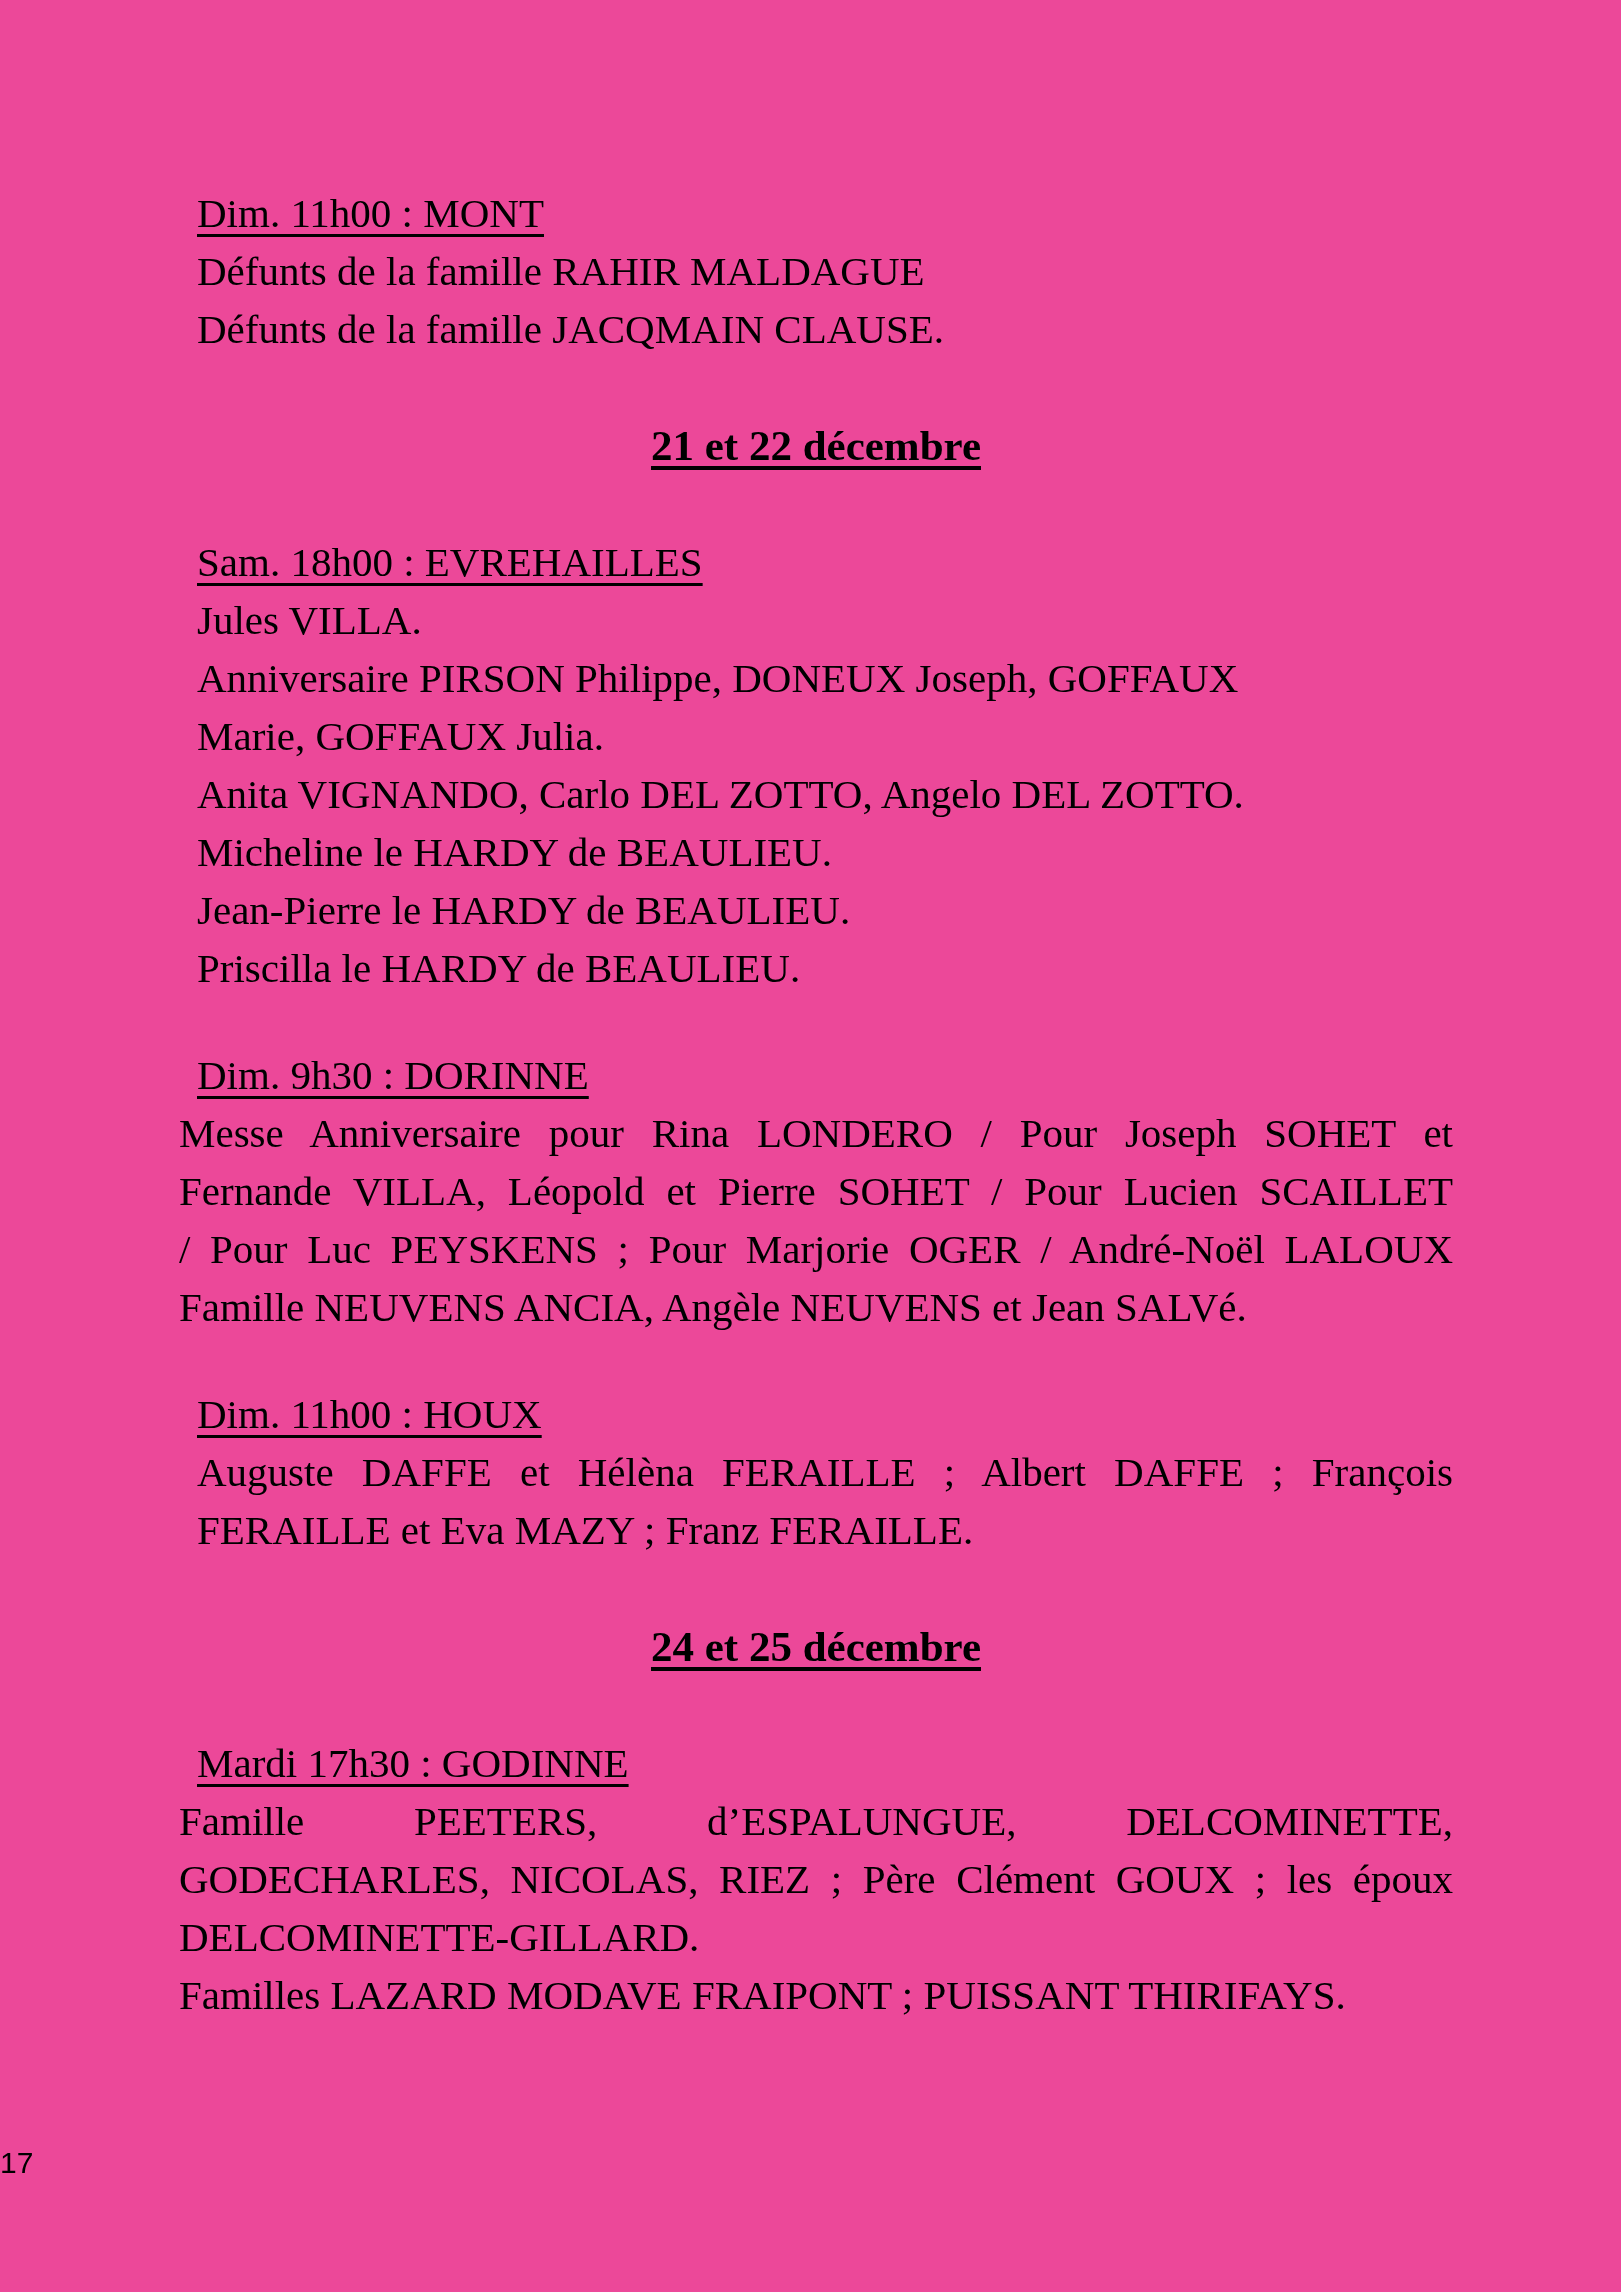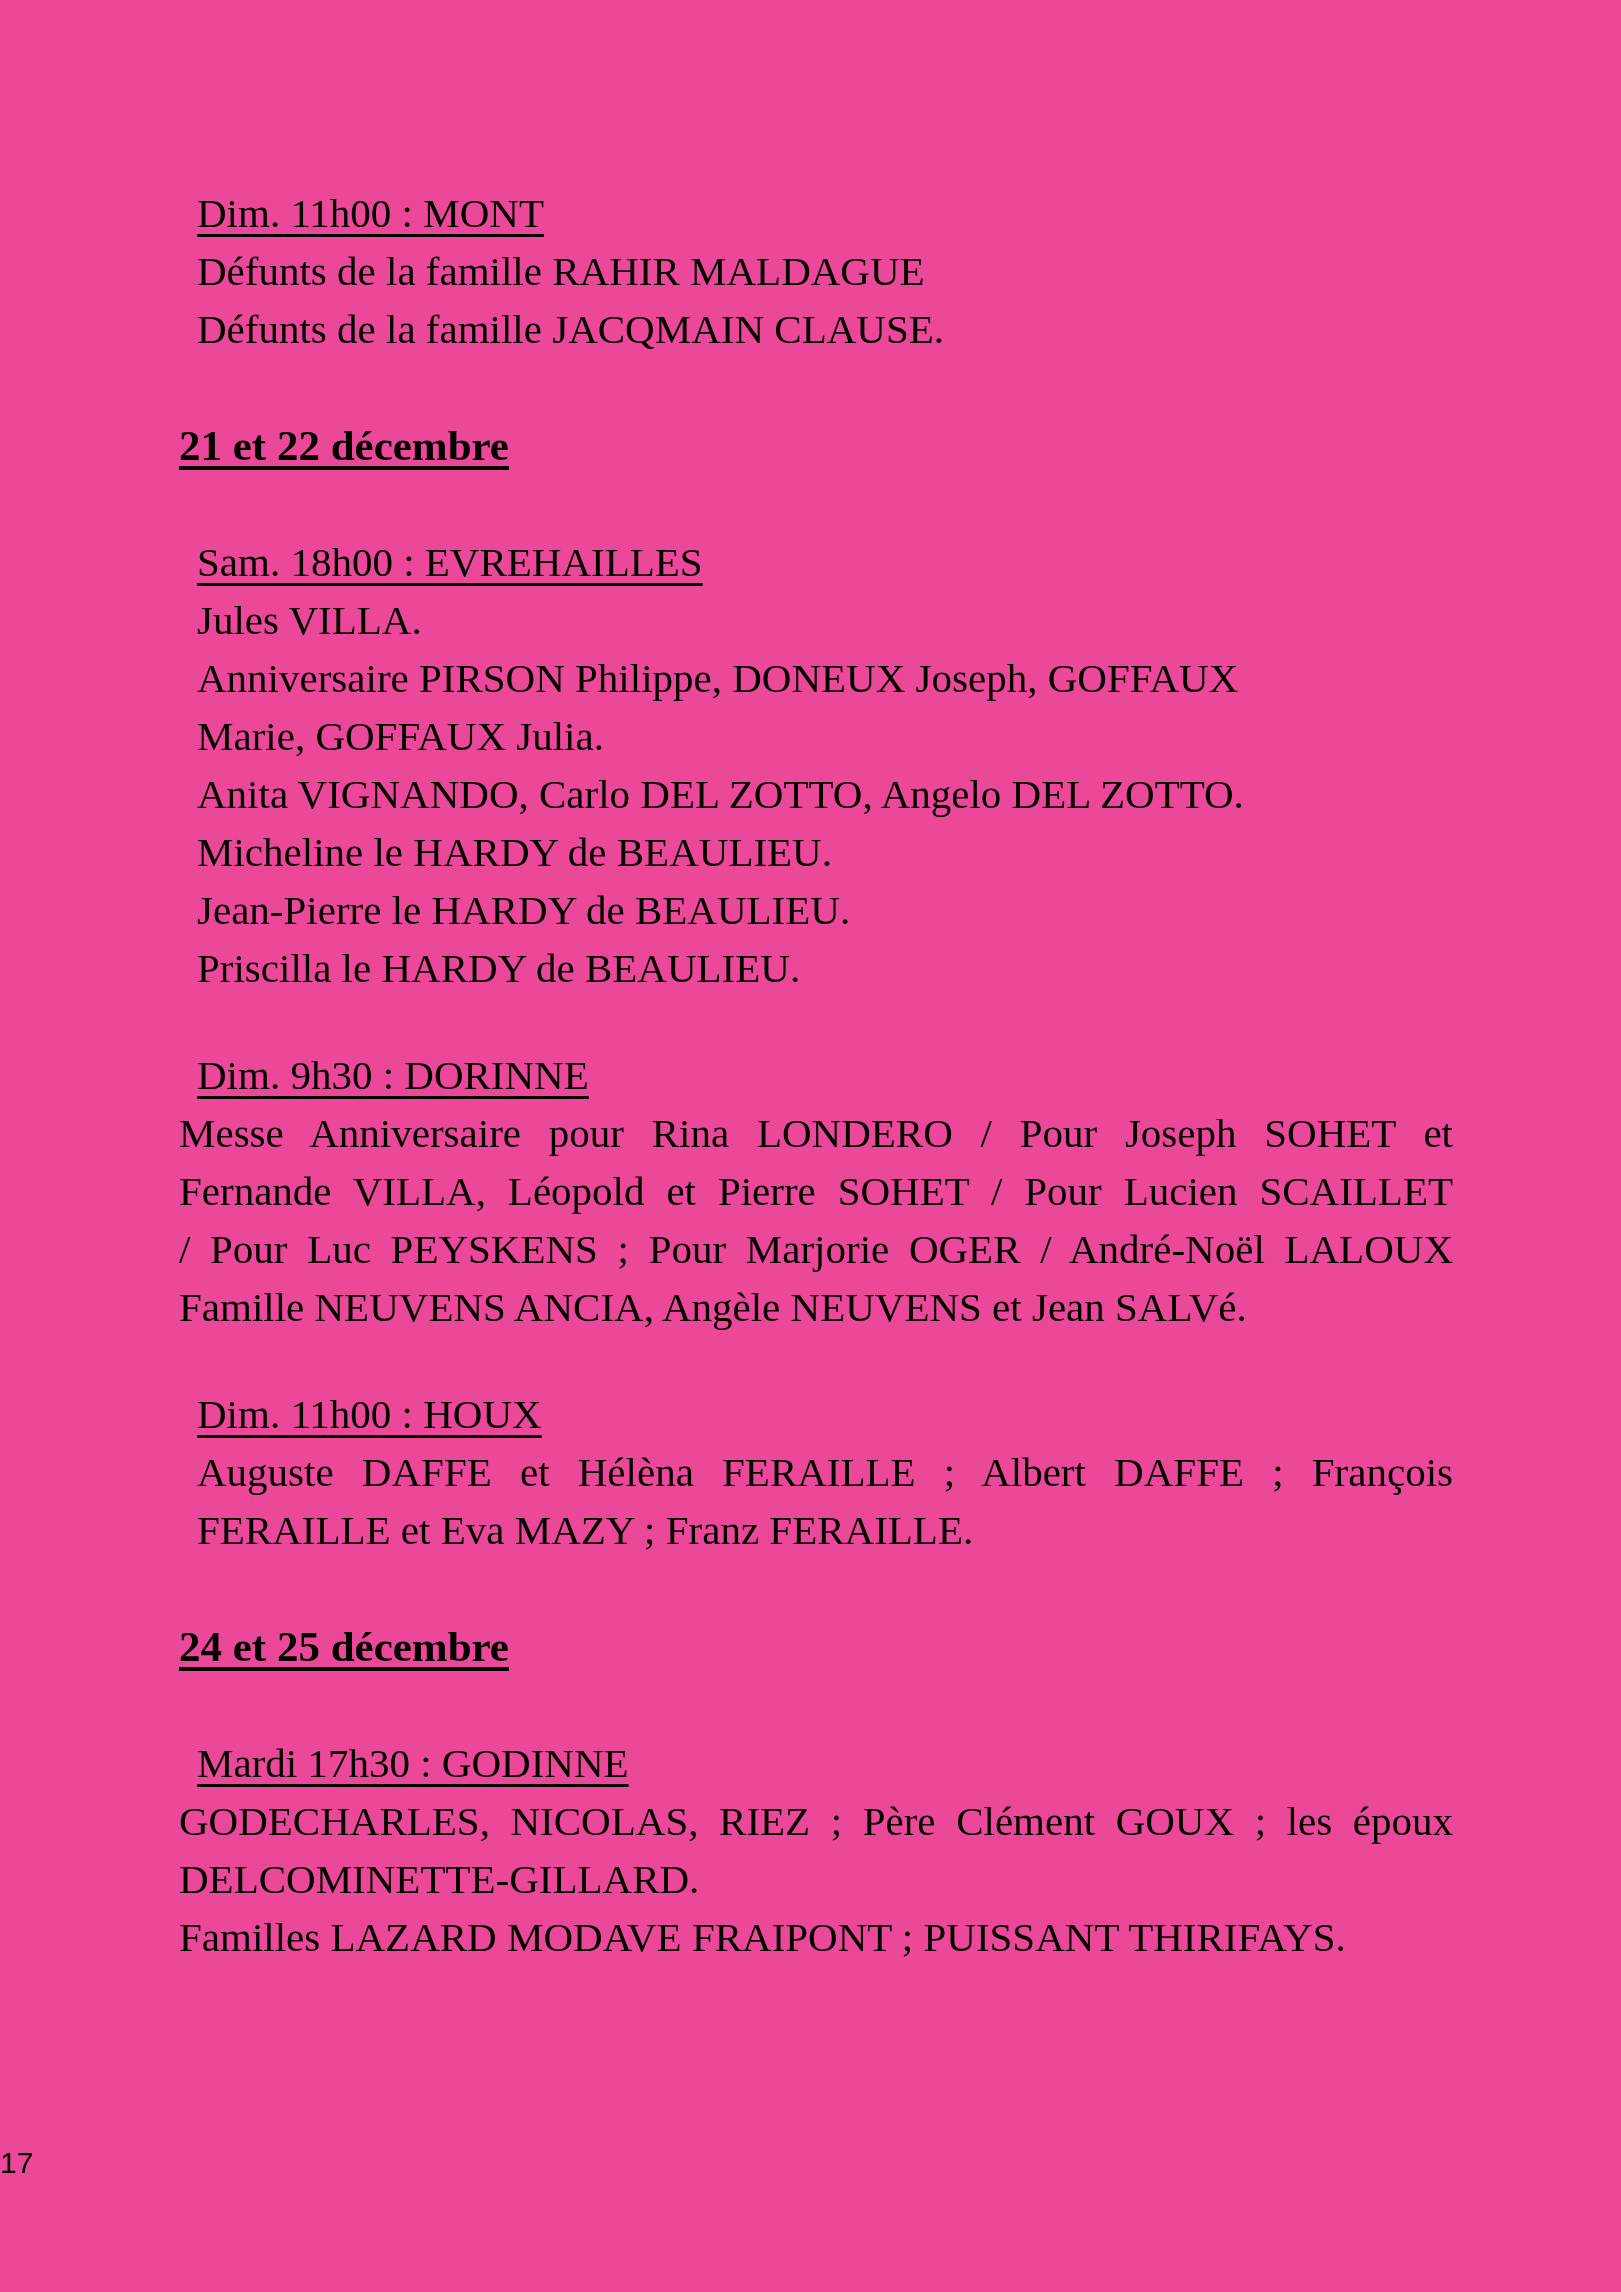--- a/index.html
+++ b/index.html
@@ -31,20 +31,21 @@
     text-align-last: justify;
   }
   .u {
     text-decoration: underline;
     text-decoration-thickness: 2.7px;
     text-underline-offset: 7.2px;
   }
   .date-header {
     margin-top: 54px;
     margin-bottom: 54px;
+    text-align: center;
     font-weight: bold;
     font-size: 43px;
     line-height: 67px;
   }
   .date-header .u {
     text-decoration-thickness: 3.6px;
     text-underline-offset: 6.3px;
   }
   .page-number {
     position: absolute;
@@ -85,20 +86,21 @@
         <div class="line nowrap">Famille NEUVENS ANCIA, Angèle NEUVENS et Jean SALVé.</div>
       </section>
       <section class="mass-section">
         <div class="line indent nowrap"><span class="u">Dim. 11h00 : HOUX</span></div>
         <div class="line j indent">Auguste DAFFE et Hélèna FERAILLE ; Albert DAFFE ; François</div>
         <div class="line nowrap indent">FERAILLE et Eva MAZY ; Franz FERAILLE.</div>
       </section>
       <div class="date-header"><span class="u">24 et 25 décembre</span></div>
       <section class="mass-section">
         <div class="line indent nowrap"><span class="u">Mardi 17h30 : GODINNE</span></div>
+        <div class="line j">Famille PEETERS, d’ESPALUNGUE, DELCOMINETTE,</div>
         <div class="line j">GODECHARLES, NICOLAS, RIEZ ; Père Clément GOUX ; les époux</div>
         <div class="line nowrap">DELCOMINETTE-GILLARD.</div>
         <div class="line nowrap">Familles LAZARD MODAVE FRAIPONT ; PUISSANT THIRIFAYS.</div>
       </section>
     </main>
   <div class="page-number">17</div>
 </div>
 
 
 </body></html>

